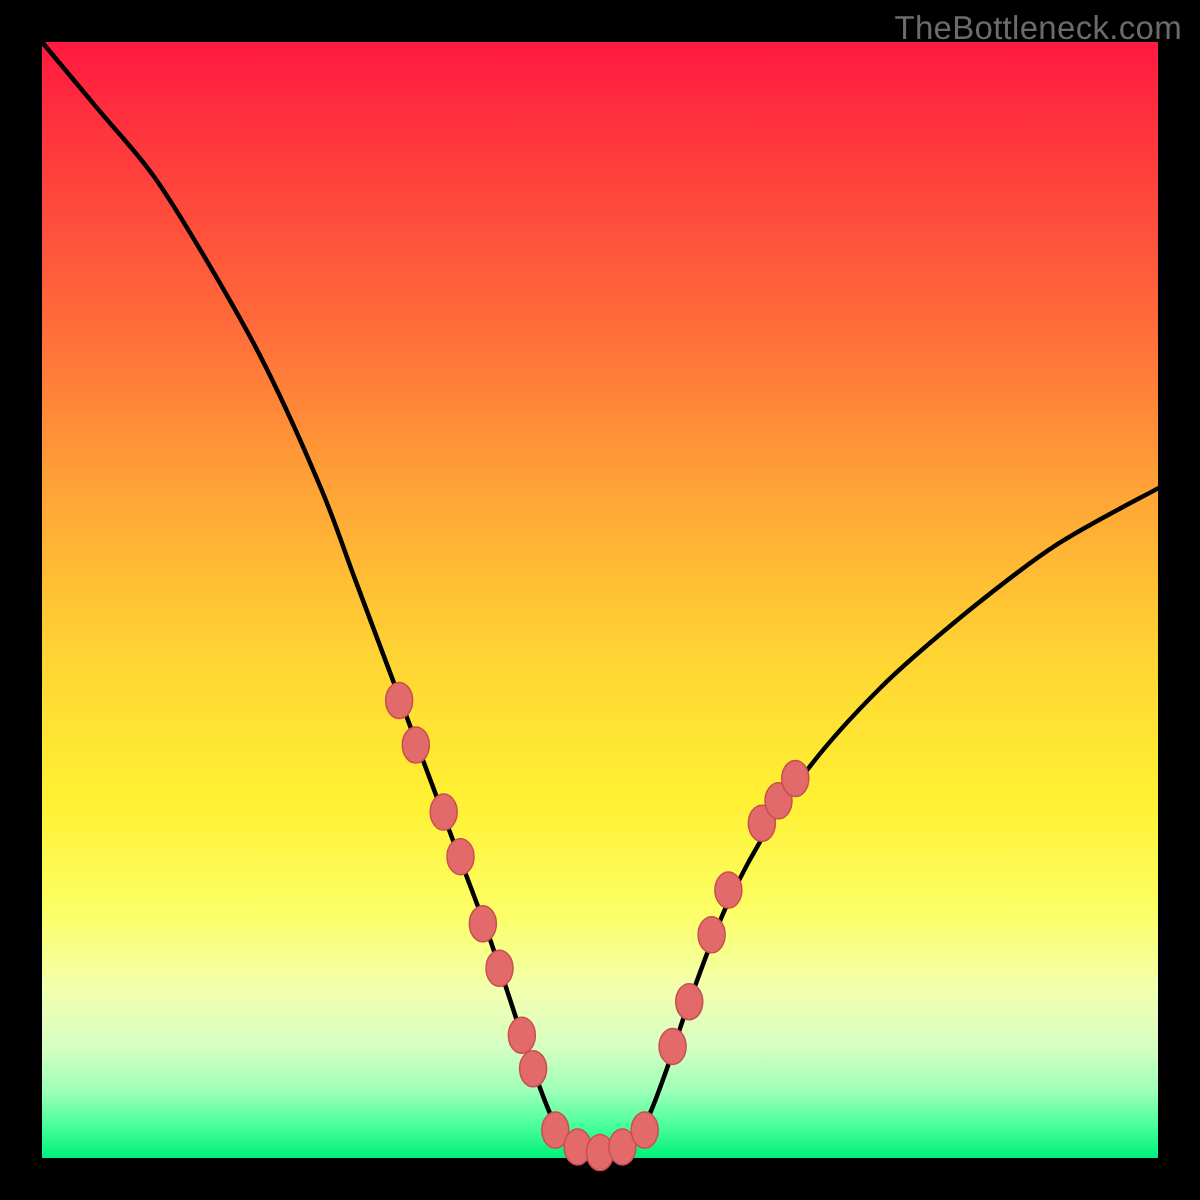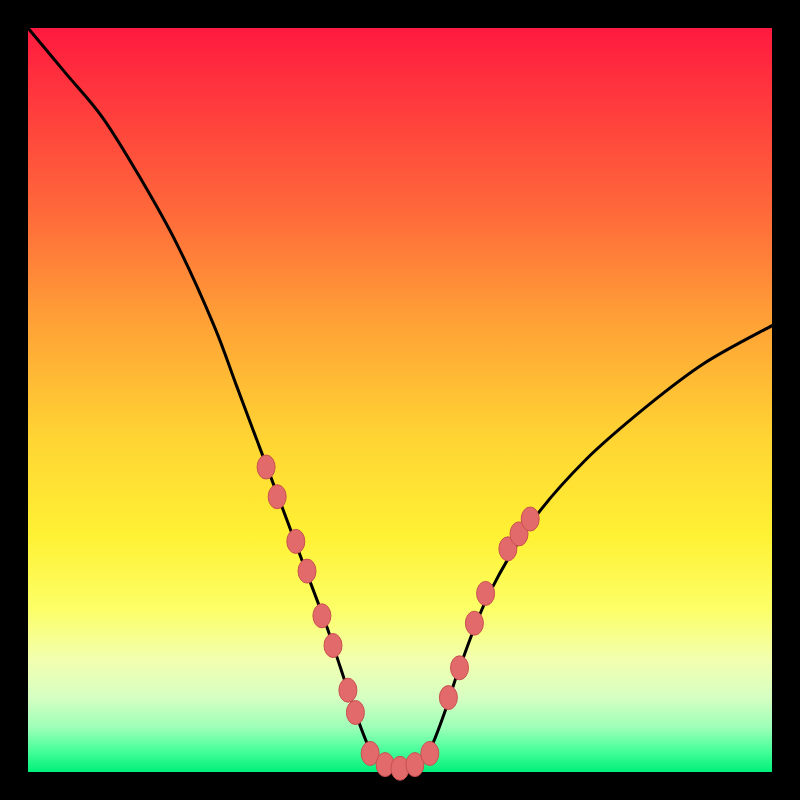--- a/index.html
+++ b/index.html
@@ -85,13 +85,14 @@
           <ellipse cx="420.4" cy="669.6" rx="9" ry="12" fill="#e26a6a" stroke="#c94f4f" stroke-width="1"></ellipse>
           <ellipse cx="431.5" cy="639.8" rx="9" ry="12" fill="#e26a6a" stroke="#c94f4f" stroke-width="1"></ellipse>
           <ellipse cx="446.4" cy="595.2" rx="9" ry="12" fill="#e26a6a" stroke="#c94f4f" stroke-width="1"></ellipse>
           <ellipse cx="457.6" cy="565.4" rx="9" ry="12" fill="#e26a6a" stroke="#c94f4f" stroke-width="1"></ellipse>
           <ellipse cx="479.9" cy="520.8" rx="9" ry="12" fill="#e26a6a" stroke="#c94f4f" stroke-width="1"></ellipse>
           <ellipse cx="491.0" cy="505.9" rx="9" ry="12" fill="#e26a6a" stroke="#c94f4f" stroke-width="1"></ellipse>
           <ellipse cx="502.2" cy="491.0" rx="9" ry="12" fill="#e26a6a" stroke="#c94f4f" stroke-width="1"></ellipse>
         </g>
     </svg>
   </div>
+  <div class="watermark">TheBottleneck.com</div>
 </div>
 
 </body></html>

